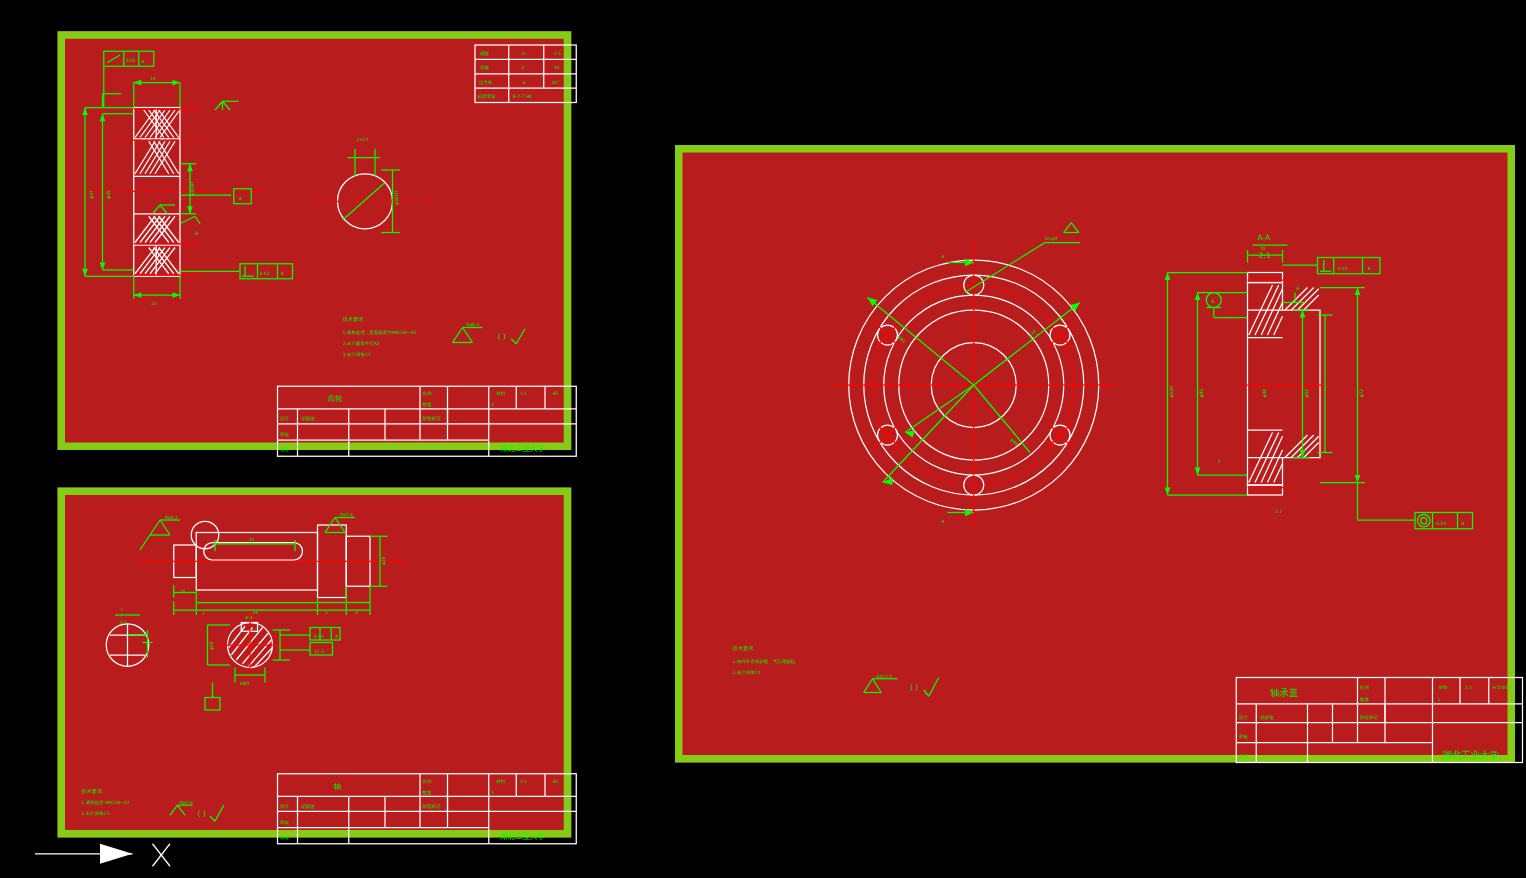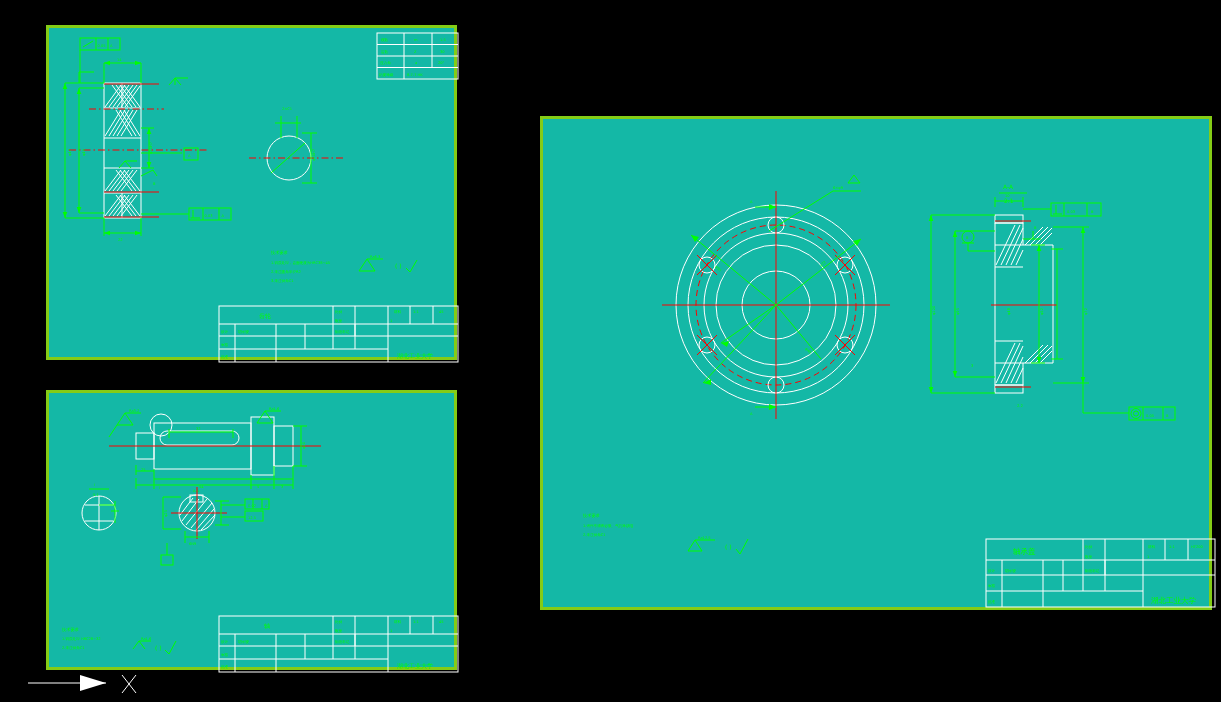--- a/index.html
+++ b/index.html
@@ -1,21 +1,21 @@
 <!DOCTYPE html>
 <html><head>
 <meta charset="utf-8">
 <title>CAD Drawing Viewport</title>
 <style>
   html,body{margin:0;padding:0;background:#000;}
   body{width:1221px;height:702px;overflow:hidden;
        font-family:"DejaVu Sans","Liberation Sans",sans-serif;}
   #stage{position:relative;width:1221px;height:702px;background:#000;}
 
-  .sheet{position:absolute;border:3px solid #84cc16;box-sizing:border-box;background:#14b8a6;}
+  .sheet{position:absolute;border:6px solid #84cc16;box-sizing:border-box;background:#b91c1c;}
 
   svg{position:absolute;left:0;top:0;overflow:visible;}
   .g  {stroke:#00ff00;fill:none;stroke-width:1;}
   .w  {stroke:#ffffff;fill:none;stroke-width:1;}
   .r  {stroke:#ff0000;fill:none;stroke-width:1;}
   .rd {stroke:#ff0000;fill:none;stroke-width:1;stroke-dasharray:7 3 1.5 3;}
   .rdc{stroke:#ff0000;fill:none;stroke-width:1;stroke-dasharray:6 4;}
   .gf {fill:#00ff00;stroke:none;}
   .wf {fill:#ffffff;stroke:none;}
   .tg6{fill:#00ff00;font-size:6px;}

